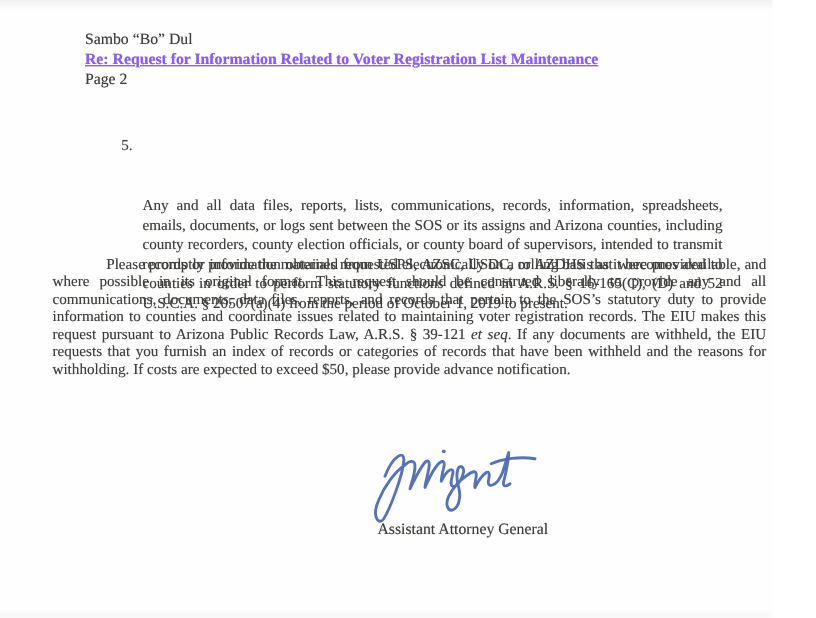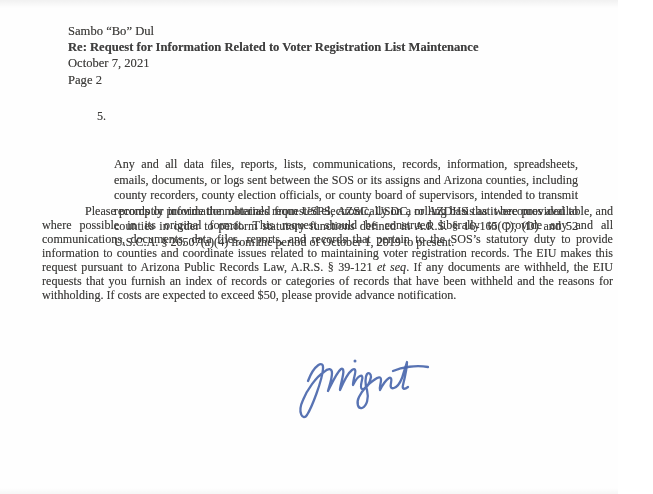--- a/index.html
+++ b/index.html
@@ -39,21 +39,22 @@
   .header-block {
     position: absolute;
     left: 68px;
     top: 23px;
     font-size: 12.6px;
     line-height: 16.2px;
     white-space: nowrap;
   }
   .header-subject {
     font-weight: bold;
-    color: #404040;
+    color: #8b5cf6;
+    text-decoration: underline;
   }
   .list-item {
     position: absolute;
     left: 97px;
     top: 109px;
     width: 481px;
     display: flex;
     font-size: 12.1px;
     line-height: 15.5px;
   }
@@ -92,21 +93,20 @@
   }
 </style>
 </head>
 <body>
 
 <div class="page">
 
   <div class="header-block scan-text">
     <div>Sambo “Bo” Dul</div>
     <div class="header-subject">Re: Request for Information Related to Voter Registration List Maintenance</div>
-    <div>October 7, 2021</div>
     <div>Page 2</div>
   </div>
 
   <div class="list-item scan-text">
     <div class="list-number">5.</div>
     <div class="list-text">Any and all data files, reports, lists, communications, records, information, spreadsheets, emails, documents, or logs sent between the SOS or its assigns and Arizona counties, including county recorders, county election officials, or county board of supervisors, intended to transmit records or information obtained from USPS, AZSC, USDC, or AZDHS that were provided to counties in order to perform statutory functions defined in A.R.S. § 16-165(C), (D) and 52 U.S.C.A. § 20507(a)(4) from the period of October 1, 2019 to present.</div>
   </div>
 
   <div class="body-paragraph scan-text"><span>Please promptly provide the materials requested electronically on a rolling basis as it becomes available, and where possible in its original format.  This request should be construed liberally to provide any and all communications, documents, data files, reports, and records that pertain to the SOS’s statutory duty to provide information to counties and coordinate issues related to maintaining voter registration records.  The EIU makes this request pursuant to Arizona Public Records Law, A.R.S. § 39-121 </span><span class="italic">et seq</span><span>.  If any documents are withheld, the EIU requests that you furnish an index of records or categories of records that have been withheld and the reasons for withholding.  If costs are expected to exceed $50, please provide advance notification.</span></div>
 
@@ -139,15 +139,16 @@
                C 86,35 90,29 93,27
                C 95,26 96,28 95,32
                C 94,36 95,38 98,37
                C 101,36 104,32 106,27
                C 108,21 110,14 111,11
                C 111,16 109,26 107,34
                C 106,38 108,39 112,36" stroke="#4a67ad"></path>
       <path fill="none" stroke-width="2.3" stroke-linecap="round" opacity="0.92" d="M 97,20 C 106,16 120,14 132,16" stroke="#4a67ad"></path>
       <circle cx="59" cy="10" r="1.5" opacity="0.92" fill="#4a67ad"></circle>
     </svg>
+    <div class="sig-title scan-text">Assistant Attorney General</div>
   </div>
 
 </div>
 
 </body></html>

